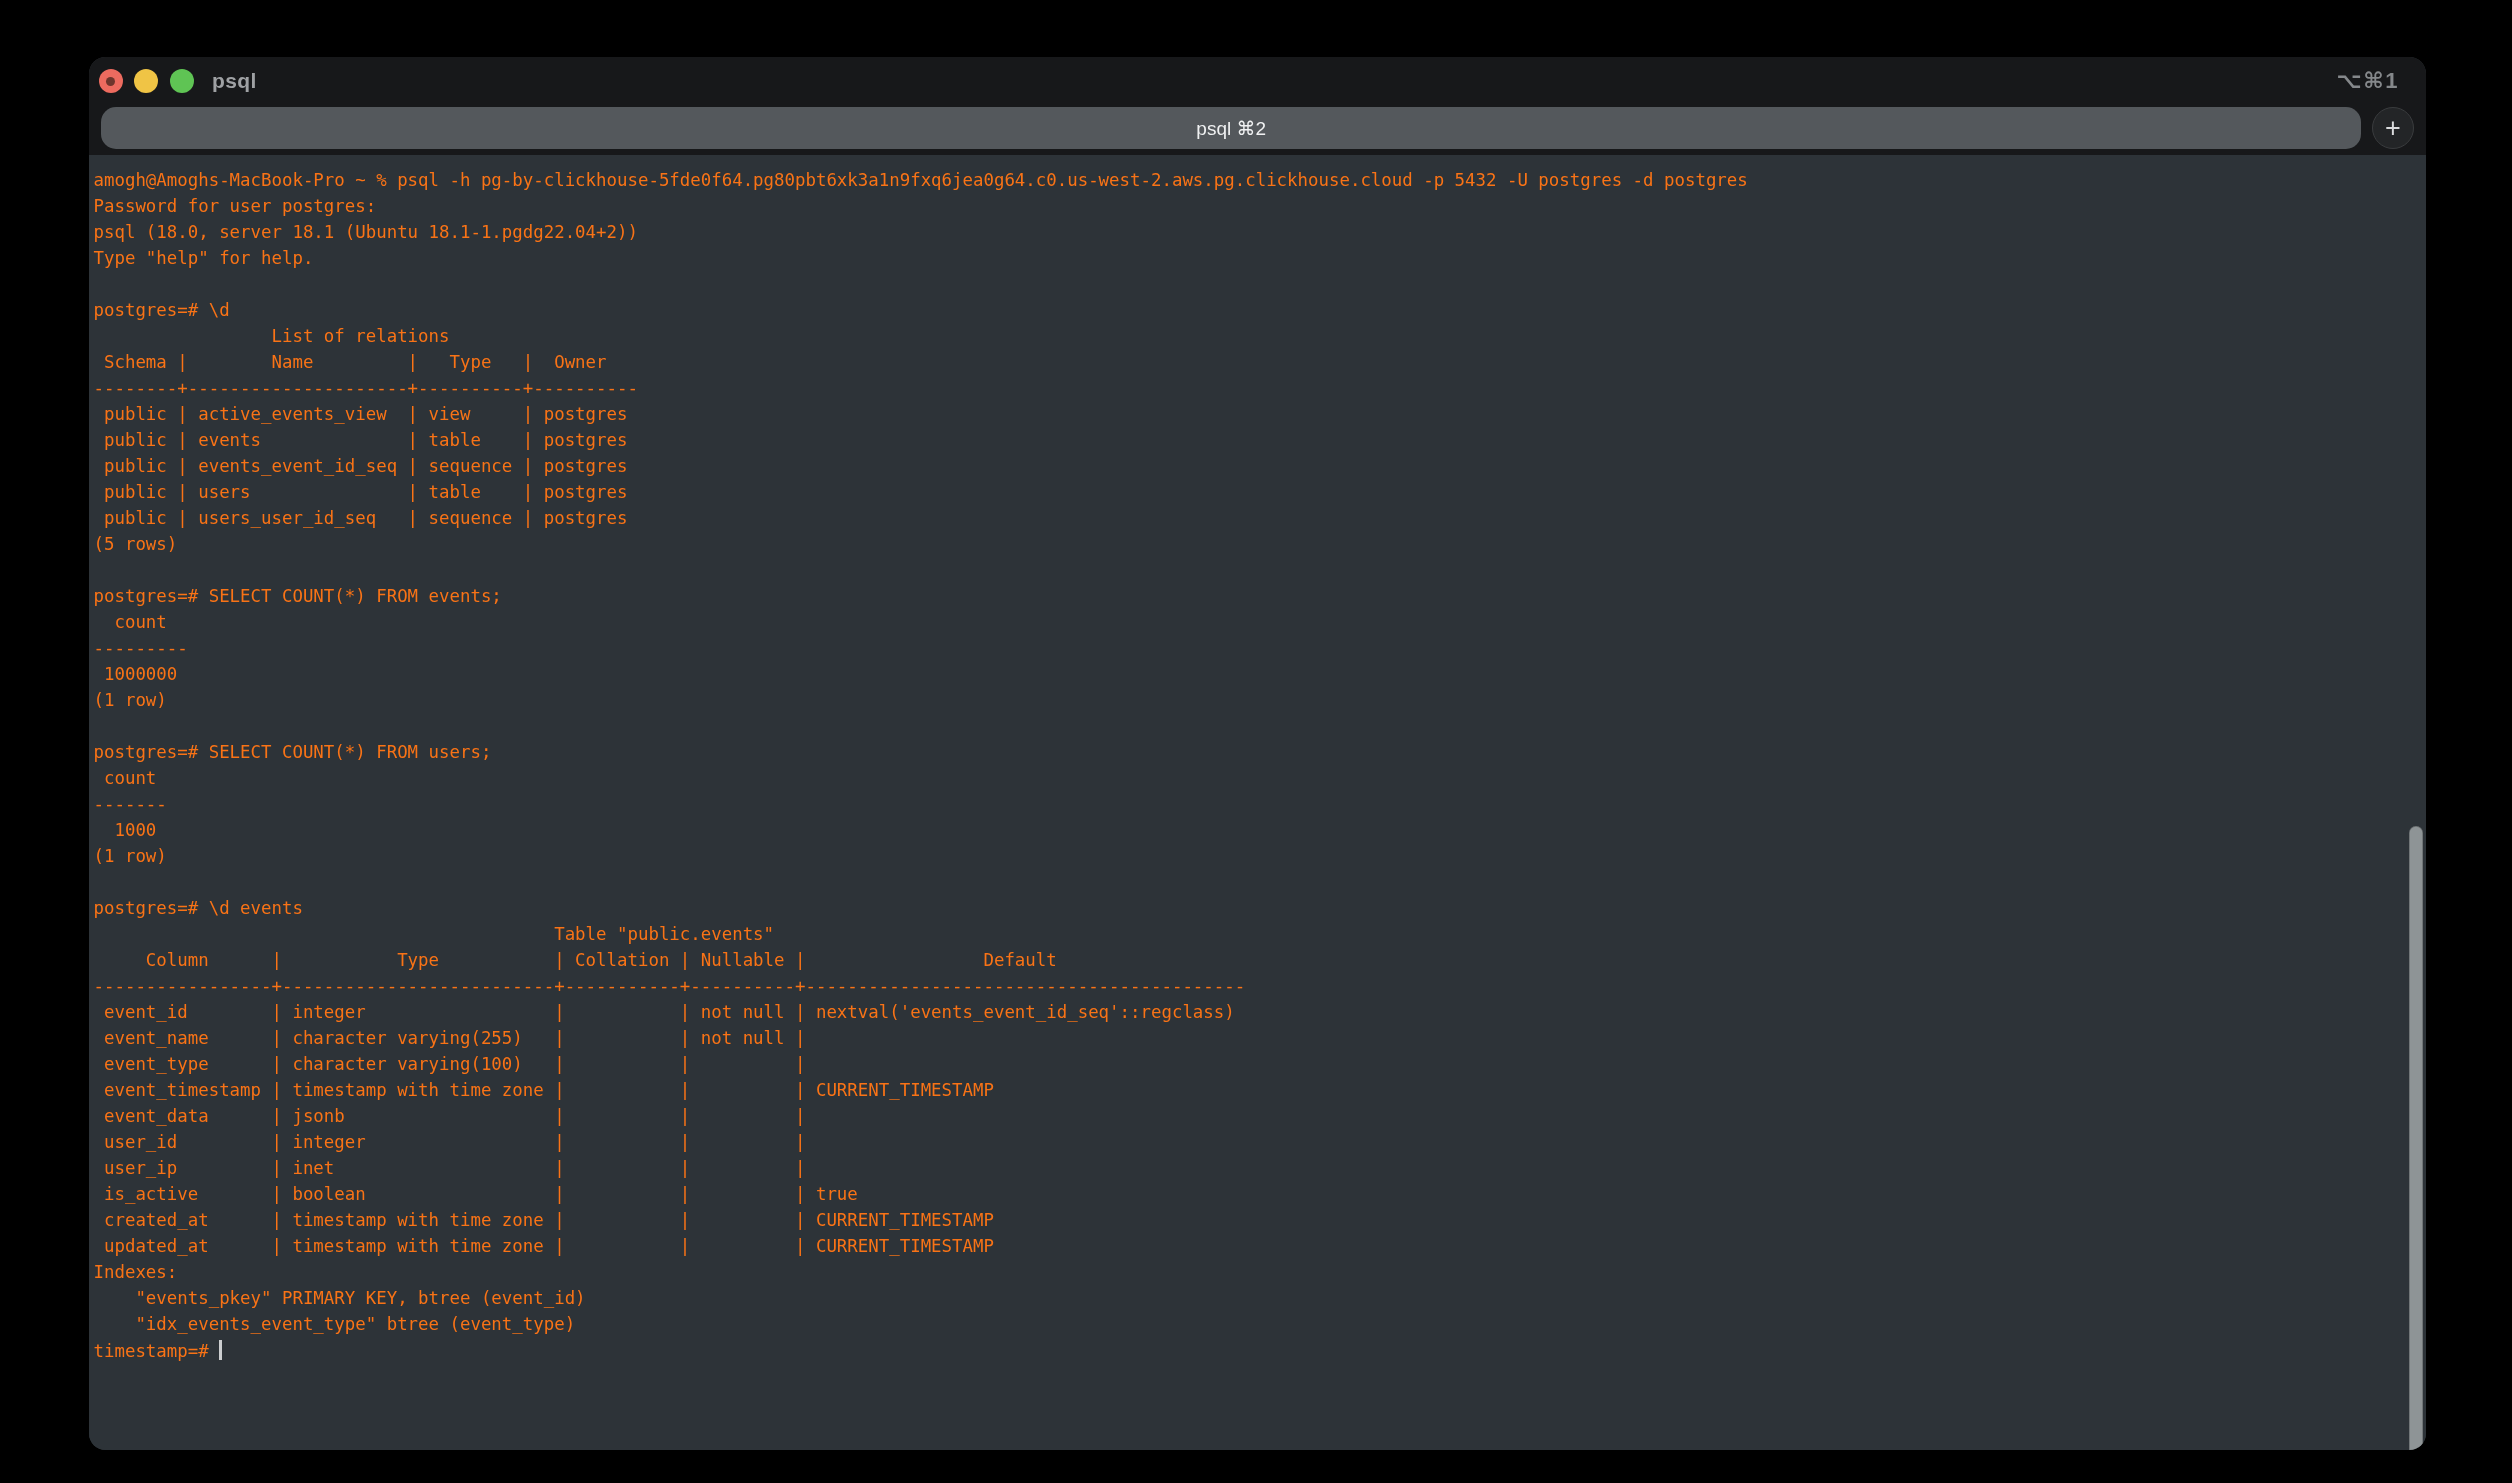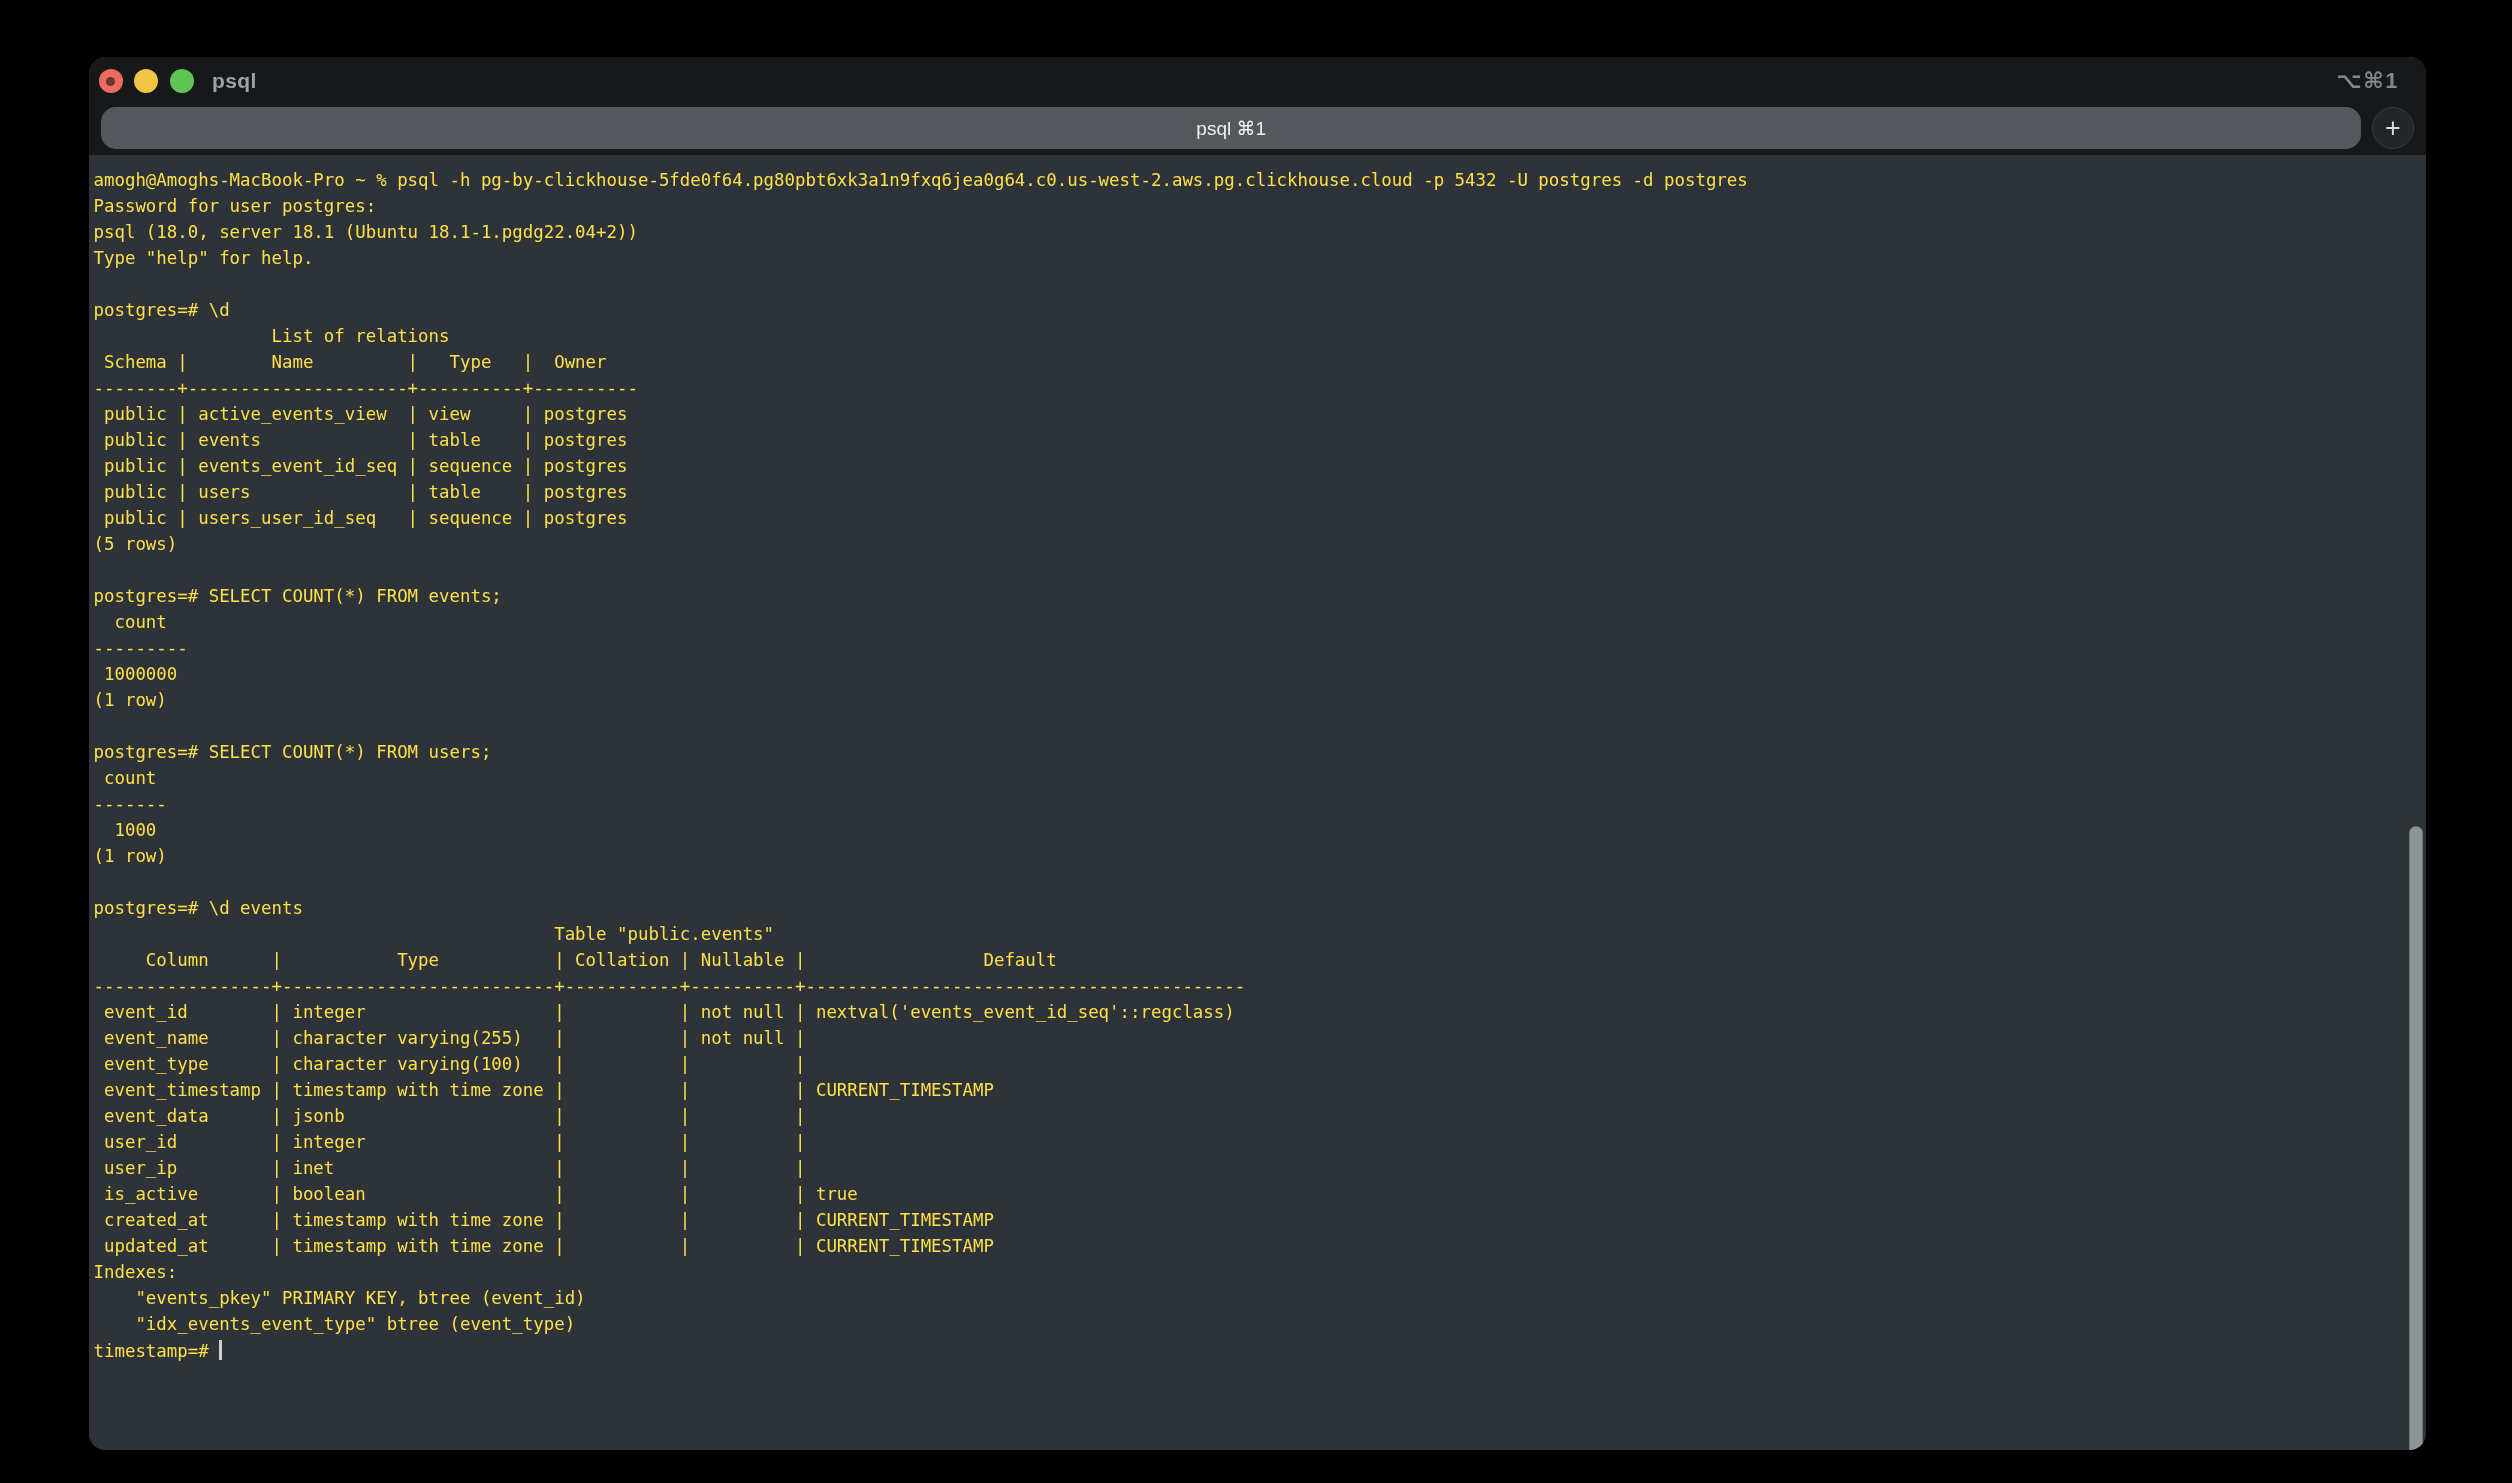--- a/index.html
+++ b/index.html
@@ -27,21 +27,21 @@
        font-size:19px;color:#f0f1f2;white-space:nowrap;overflow:hidden;}
   .tab.active{background:#54585c;}
   .tab.inactive{background:#0f1113;color:#e7e8ea;}
   .newtab{flex:0 0 auto;width:42px;height:42px;border-radius:50%;background:#232527;border:1.5px solid #3a3c3e;
           display:flex;align-items:center;justify-content:center;color:#dadbdd;font-size:27px;font-weight:300;line-height:1;}
 
   .terminal{
     flex:1 1 auto;position:relative;background:#2d3338;
     padding:12px 0 0 4.5px;
     font-family:"DejaVu Sans Mono",monospace;
-    font-size:17.4px;line-height:26px;color:#fde047;
+    font-size:17.4px;line-height:26px;color:#f97316;
   }
   .terminal pre{margin:0;font:inherit;color:inherit;white-space:pre;}
   .prompt-line{white-space:pre;display:block;}
   .cursor{display:inline-block;width:3px;height:20.4px;background:#ccced0;transform:translateY(3px);margin-left:10.6px;}
 
   .scrollbar-thumb{
     position:absolute;right:3px;top:671px;width:14.3px;height:630px;border-radius:7.5px;
     background:#8e9496;box-shadow:0 0 0 0.8px rgba(0,0,0,.25) inset;
   }
 </style>
@@ -52,21 +52,21 @@
   <div class="chrome">
     <div class="titlebar">
       <div class="traffic close"></div>
       <div class="traffic min"></div>
       <div class="traffic max"></div>
       <div class="window-title">psql</div>
       <div class="shortcut-hint">⌥⌘1</div>
     </div>
     <div class="tabbar">
       <div class="tab active">
-        <span>psql ⌘1</span>
+        <span>psql ⌘2</span>
       </div>
       <div class="newtab">
         <span>+</span>
       </div>
     </div>
   </div>
 
   <div class="terminal">
     <pre>amogh@Amoghs-MacBook-Pro ~ % psql -h pg-by-clickhouse-5fde0f64.pg80pbt6xk3a1n9fxq6jea0g64.c0.us-west-2.aws.pg.clickhouse.cloud -p 5432 -U postgres -d postgres
 Password for user postgres:

